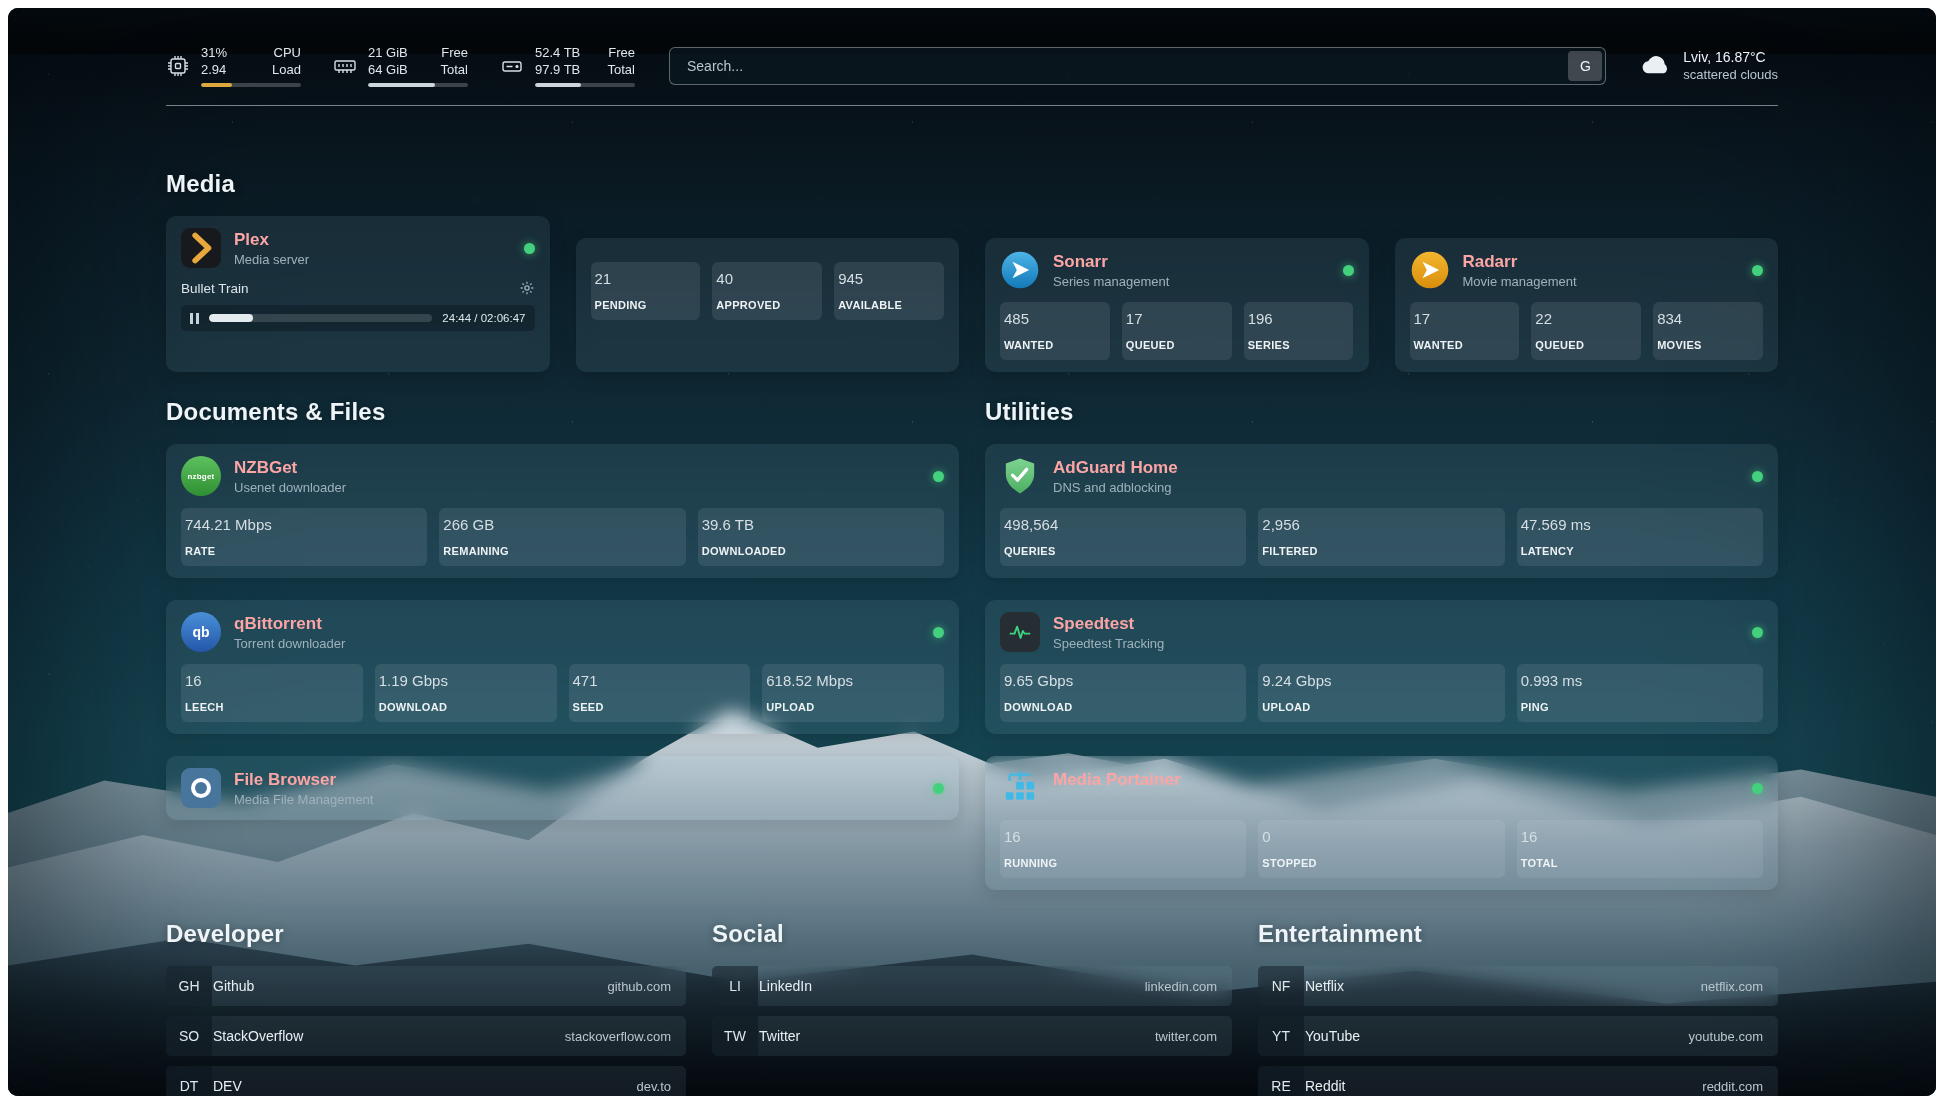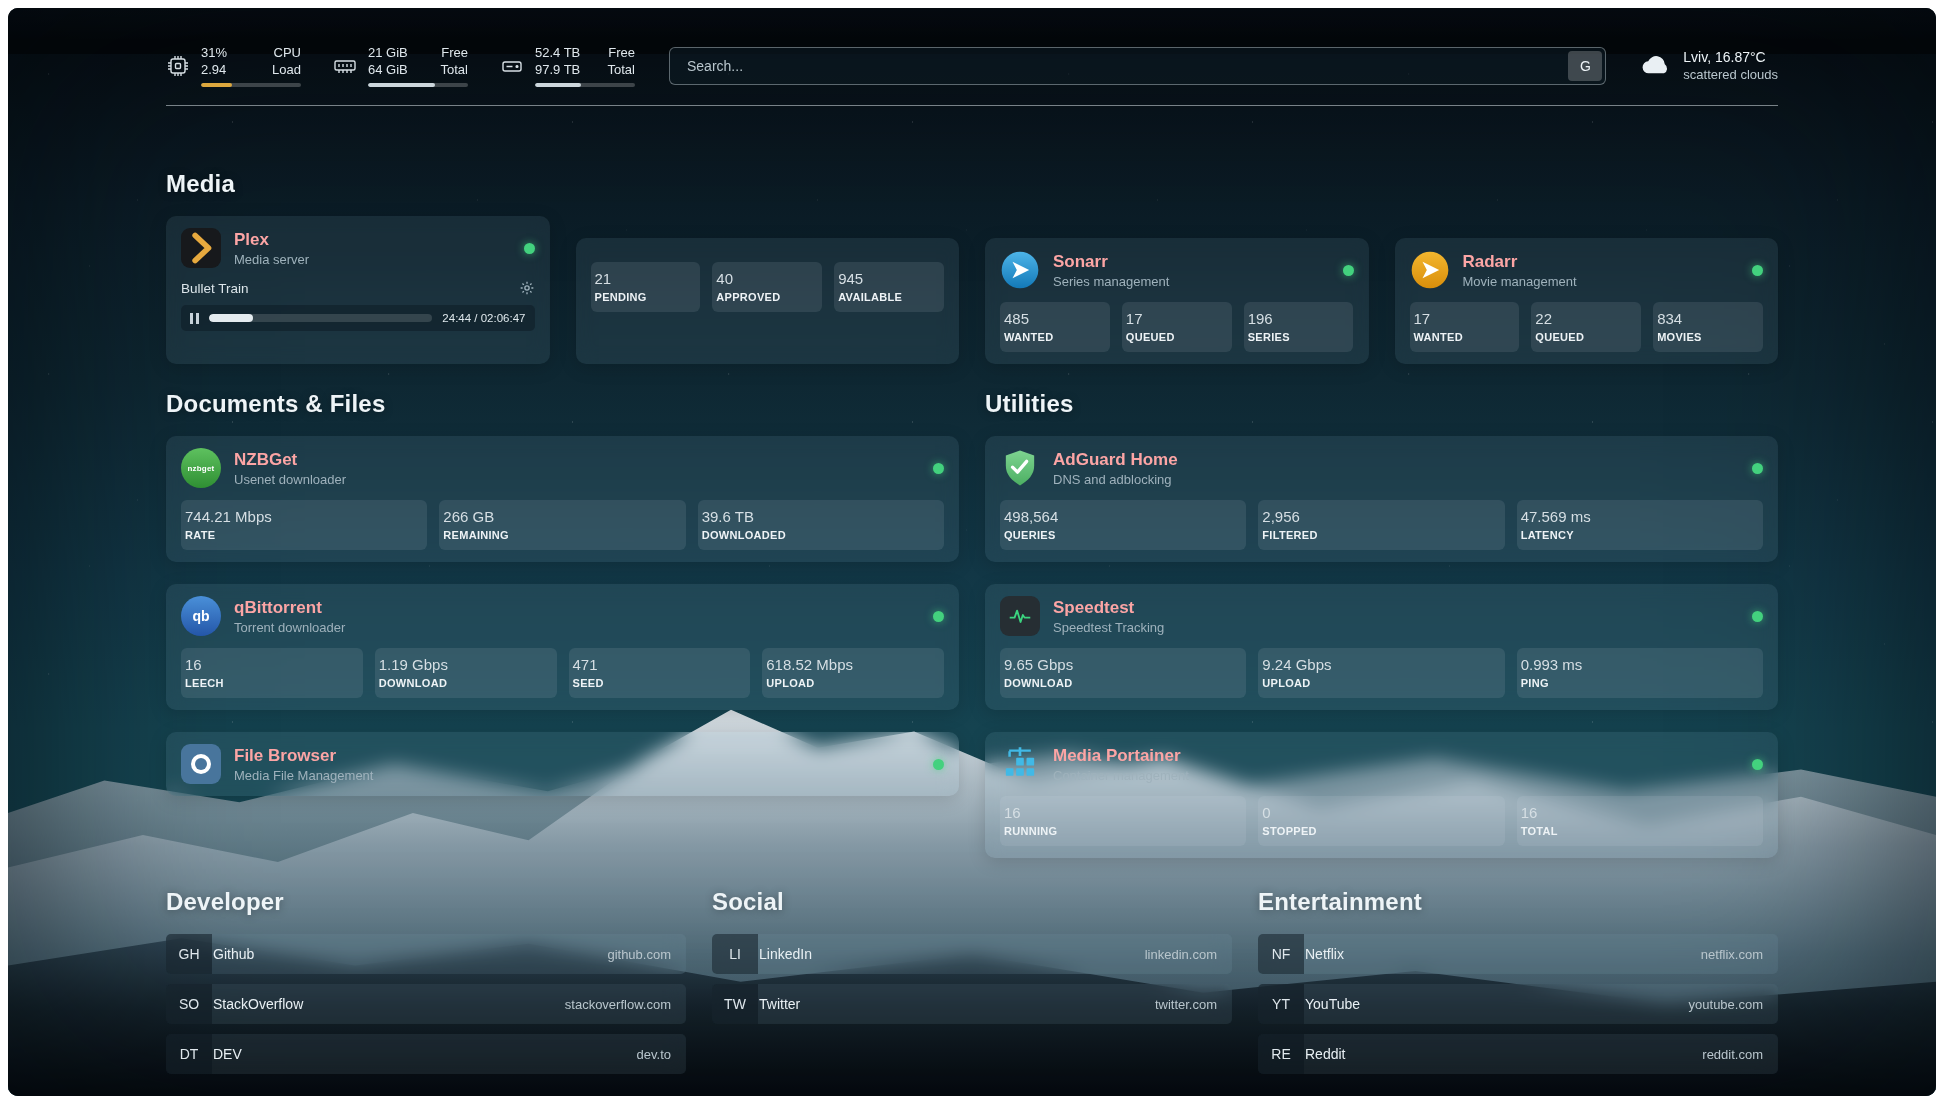--- a/index.html
+++ b/index.html
@@ -61,21 +61,21 @@
   .app-icon{width:40px;height:40px;border-radius:9px;display:flex;align-items:center;justify-content:center;flex:none;overflow:hidden}
   .app-icon.round{border-radius:50%}
   .app-icon svg{width:100%;height:100%}
   .app-icon.pad svg{width:26px;height:26px}
   .name{font-size:17px;font-weight:600;color:#fca5a5;line-height:21px}
   .sub{font-size:13px;color:#9fb2bc;line-height:17px;margin-top:1px}
   .dot{width:11px;height:11px;border-radius:50%;background:var(--status-green,#43d17e);box-shadow:0 0 9px rgba(67,209,126,.65);margin-left:auto;flex:none}
   .stats{display:flex;gap:12px;margin-top:12px}
   .stat{flex:1;background:rgba(222,240,248,.10);border-radius:6px;padding:8px 4px;text-align:left}
   .stat-value{font-size:15px;color:#d6dfe4;line-height:18px}
-  .stat-label{font-size:11px;font-weight:700;color:#eef3f6;line-height:13px;margin-top:3px;letter-spacing:.3px}
+  .stat-label{font-size:11px;font-weight:700;color:#eef3f6;line-height:13px;margin-top:11px;letter-spacing:.3px}
 
   
   .np-row{margin-top:12px;display:flex;align-items:center;justify-content:space-between;font-size:13.5px;color:#dce5ea}
   .gear{width:16px;height:16px;cursor:pointer}
   .player-bar{margin-top:9px;height:26px;background:rgba(10,22,30,.45);border-radius:5px;display:flex;align-items:center;gap:10px;padding:0 9px}
   .pause-icon{width:9px;height:11px;border-left:3px solid #c6d2d9;border-right:3px solid #c6d2d9;flex:none}
   .ptrack{flex:1;height:8px;border-radius:4px;background:rgba(255,255,255,.14);overflow:hidden}
   .pfill{height:100%;background:#e4ebef;border-radius:4px}
   .ptime{font-size:11.5px;color:#dfe8ec;white-space:nowrap}
 

